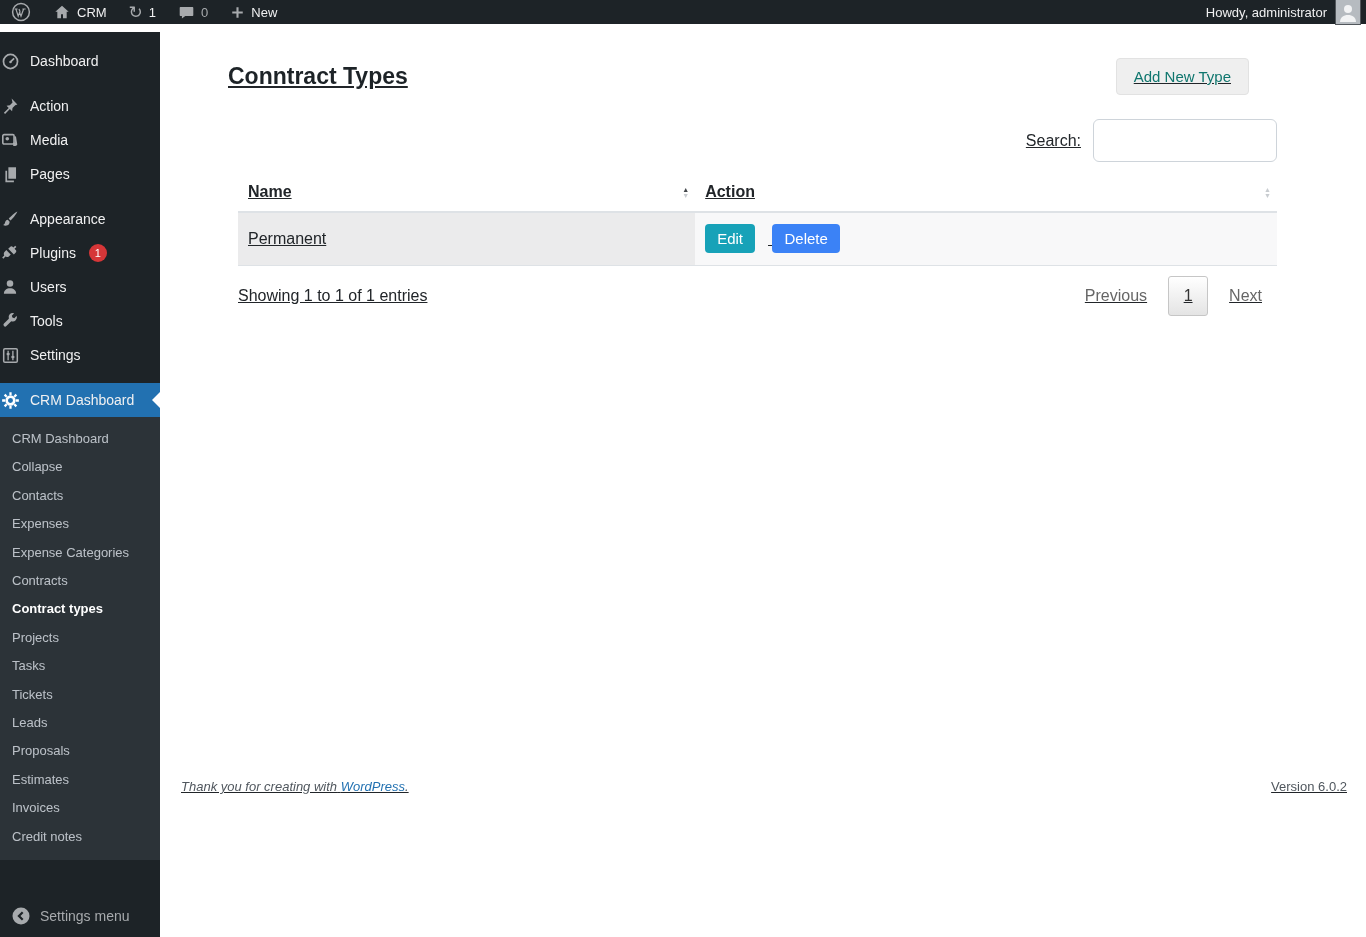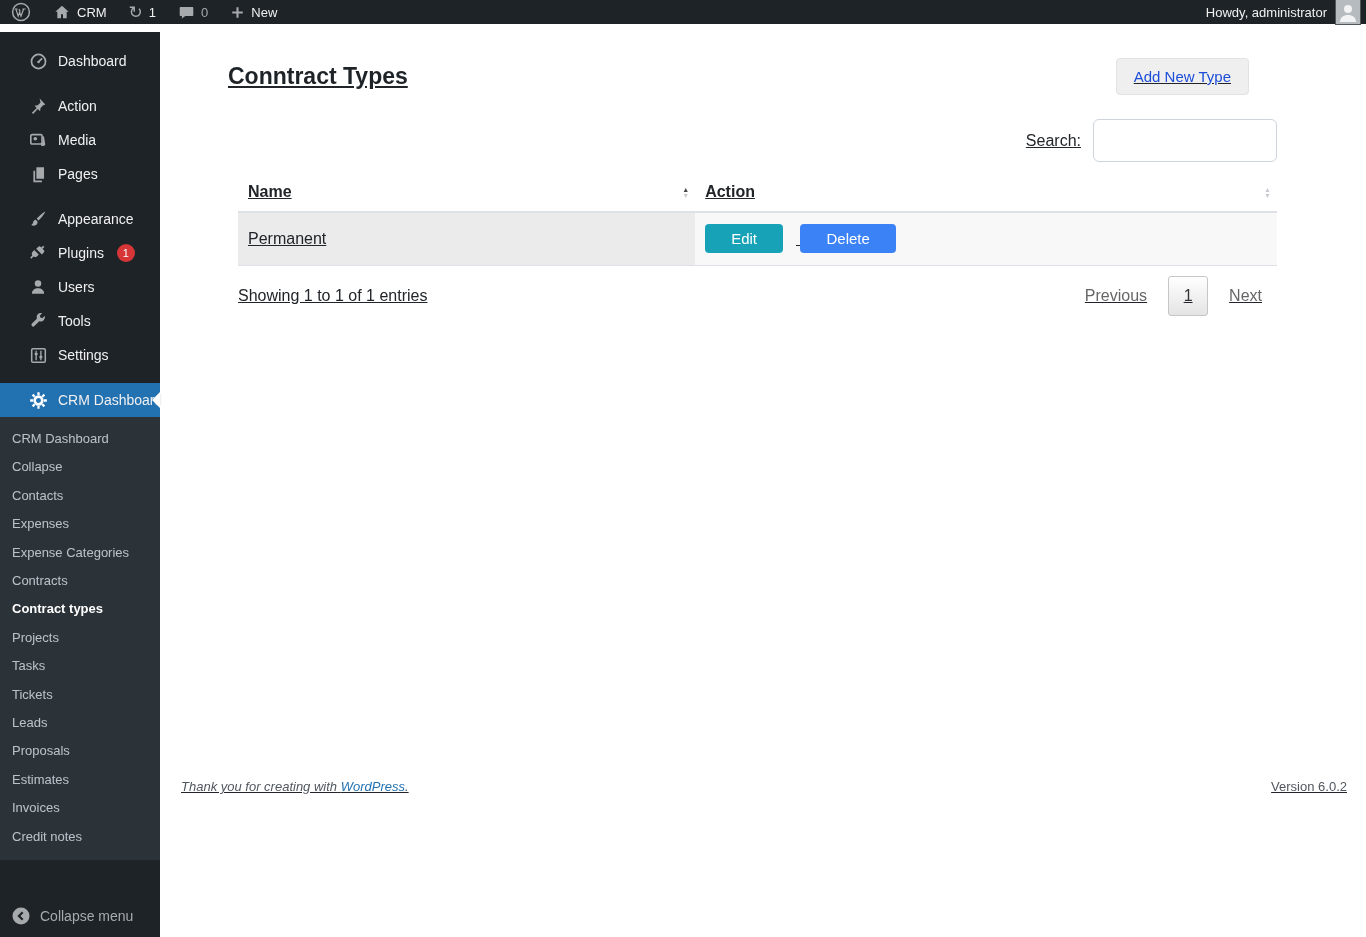--- a/index.html
+++ b/index.html
@@ -25,21 +25,21 @@
   .avatar-frame { width:26px; height:26px; border:1px solid #51565b; background:#c9cdd1; }
 
   
   .sidebar {
     position:fixed; top:32px; left:0; bottom:0; width:160px;
     background:#1d2327; color:#f0f0f1; font-size:14px; z-index:50;
   }
   .menu-top { padding-top:12px; }
   .menu-item {
     display:flex; align-items:center; gap:10px;
-    height:34px; padding:0 8px 0 28px; cursor:pointer; position:relative;
+    height:34px; padding:0 8px 0 0; cursor:pointer; position:relative;
   }
   .mi-icon { width:20px; height:20px; color:#a7aaad; flex:none; display:flex; align-items:center; justify-content:center; }
   .mi-label { color:#f0f0f1; white-space:nowrap; }
   .menu-sep { height:11px; }
   .menu-item.active { background:#2271b1; }
   .menu-item.active .mi-icon { color:#fff; }
   .menu-item.active:after {
     content:""; position:absolute; right:0; top:50%; margin-top:-8px;
     border:8px solid transparent; border-right-color:#ffffff;
   }
@@ -63,21 +63,21 @@
   
   .content {
     margin-left:160px; padding-top:32px; height:807px;
     display:flex; flex-direction:column; background:#fff;text-decoration:underline;
   }
   .page-inner { flex:1; padding:26px 89px 0 68px; }
   .page-head { display:flex; justify-content:space-between; align-items:flex-start; }
   .page-title { font-size:23px; font-weight:600; color:#1d2327; line-height:30px; padding-top:3px; }
   .add-btn {
     margin-right:28px; background:#efefef; border:1px solid #e2e2e2;
-    border-radius:4px; padding:9px 17px; font-size:15px; color:#1d4ed8; cursor:pointer;
+    border-radius:4px; padding:9px 17px; font-size:15px; color:#0f766e; cursor:pointer;
     font-family:inherit;
   }
   .table-wrap { margin-left:10px; margin-top:24px; }
   .search-row { display:flex; justify-content:flex-end; align-items:center; margin-bottom:13px;gap:9px; }
   .search-label { font-size:16px; color:#212529; margin-right:3px; }
   .search-input {
     width:184px; height:43px; border:1px solid #ced4da; border-radius:6px;
     padding:6px 12px; font-size:16px; font-family:inherit; outline:none; color:#212529;
   }
   table.types { width:100%; border-collapse:collapse; table-layout:fixed; }
@@ -90,21 +90,21 @@
   .sort { position:absolute; right:6px; top:50%; transform:translateY(-52%);
           display:flex; flex-direction:column; align-items:center; }
   .sort span { font-size:7px; line-height:6px; }
   .sort .asc-on  { color:#44484c; }
   .sort .off     { color:#c8ccd0; }
   td.cell { height:53px; vertical-align:middle; padding:0 10px;
             font-size:16px; color:#212529; border-bottom:1px solid #dee2e6; }
   td.cell-name  { background:#ebebec; }
   td.cell-action{ background:#f8f8f9; }
   .btn { border:none; border-radius:4px; color:#fff; font-size:15px;
-         padding:6px 26px; margin-right:13px; cursor:pointer; font-family:inherit; }
+         padding:6px 12px; margin-right:13px; cursor:pointer; font-family:inherit; }
   .btn-edit { background:#17a2b8; }
   .btn-delete { background:#3b82f6; }
   .table-foot { display:flex; justify-content:space-between; align-items:center; margin-top:10px; }
   .entries-info { font-size:16px; color:#212529; }
   .paging { display:flex; align-items:center; font-size:16px; color:#666; }
   .pg-btn { padding:8px 15px; cursor:pointer;text-align:right; }
   .pg-current {
     width:40px; height:40px; margin:0 6px; display:flex; align-items:center; justify-content:center;
     border:1px solid #c6c6c6; border-radius:3px; color:#333;
     background:linear-gradient(#ffffff,#e4e4e4); cursor:pointer;
@@ -290,21 +290,21 @@
     <div class="submenu-item">Credit notes</div>
   </div>
 
   <div class="collapse-btn">
     <span>
       <svg width="20" height="20" viewBox="0 0 20 20">
         <circle cx="10" cy="10" r="8.5" fill="currentColor"></circle>
         <path d="M11.7 6.2 L7.9 10 l3.8 3.8" fill="none" stroke="#1d2327" stroke-width="2.2"></path>
       </svg>
     </span>
-    <span>Collapse menu</span>
+    <span>Settings menu</span>
   </div>
 </div>
 
 <div class="content">
   <div class="page-inner">
     <div class="page-head">
       <h1 class="page-title">Conntract Types</h1>
       <button class="add-btn">Add New Type</button>
     </div>
 

